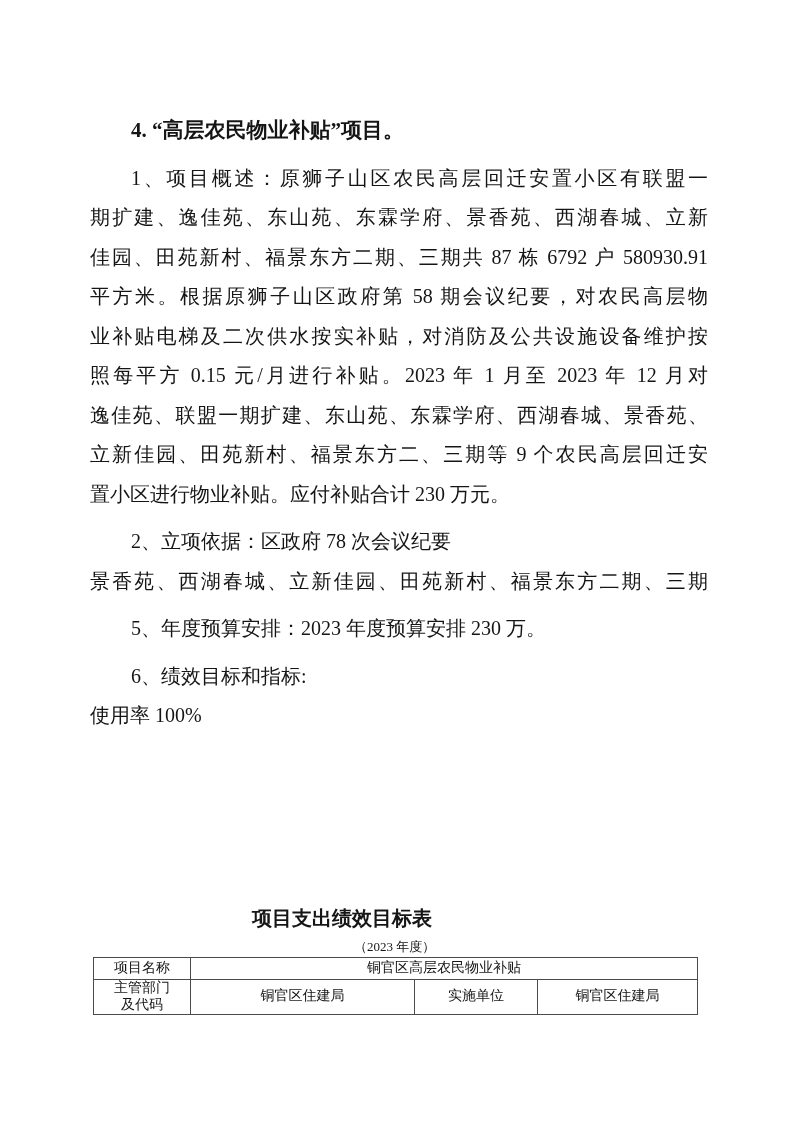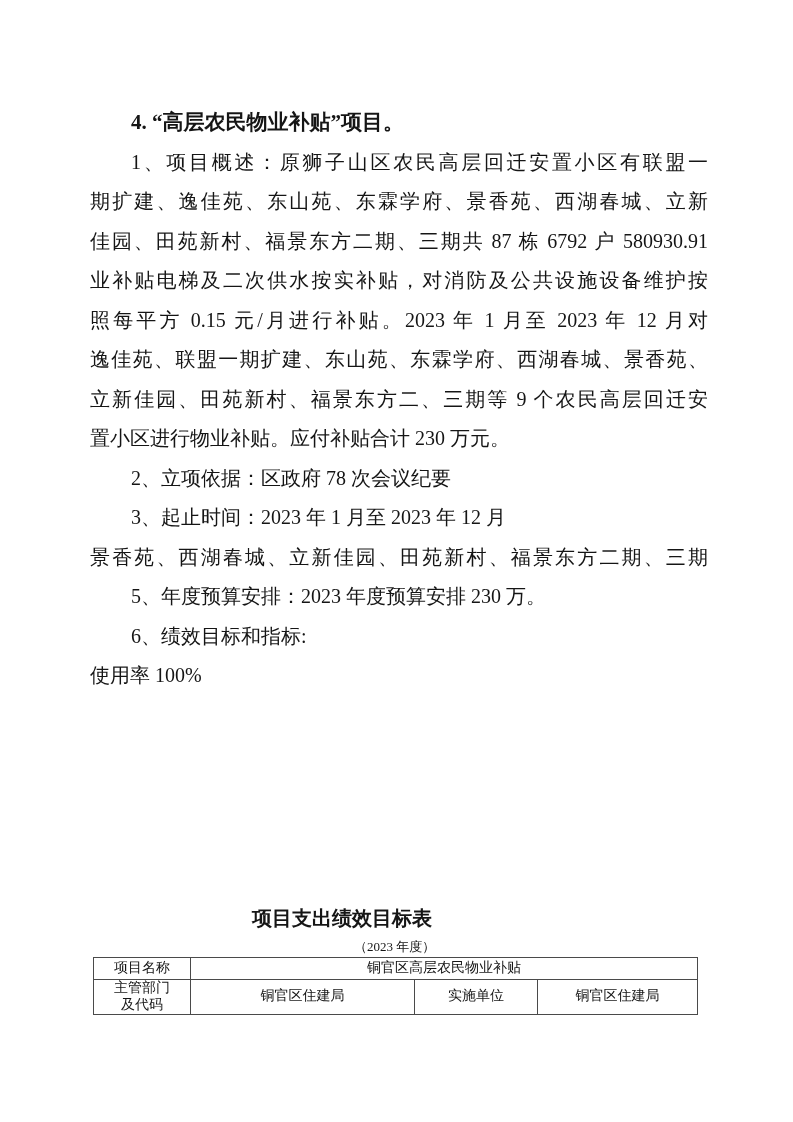--- a/index.html
+++ b/index.html
@@ -15,21 +15,21 @@
   .body-text {
     position: absolute;
     left: 90px;
     top: 103px;
     width: 618px;
     font-size: 20px;
     line-height: 39.5px;
   }
   .ln { height: 39.5px; overflow: hidden; }
   .ln.just { text-align: justify; text-align-last: justify; text-justify: inter-character; }
-  .ln.indent { text-indent: 41px; }
+  .ln.indent { text-indent: 41px; margin-top: 8px; }
   .ln.bold { font-weight: 700; font-size: 21px; }
   .tbl-title {
     position: absolute;
     top: 903px; left: 0;
     width: 684px;
     text-align: center;
     font-size: 20px;
     font-weight: 700;
     line-height: 30px;
   }
@@ -64,27 +64,27 @@
 </head>
 <body>
 
 <div class="page">
 
   <div class="body-text">
     <div class="ln indent bold">4. “高层农民物业补贴”项目。</div>
     <div class="ln indent just">1、项目概述：原狮子山区农民高层回迁安置小区有联盟一</div>
     <div class="ln just">期扩建、逸佳苑、东山苑、东霖学府、景香苑、西湖春城、立新</div>
     <div class="ln just">佳园、田苑新村、福景东方二期、三期共 87 栋 6792 户 580930.91</div>
+    <div class="ln just">平方米。根据原狮子山区政府第 58 期会议纪要，对农民高层物</div>
     <div class="ln just">业补贴电梯及二次供水按实补贴，对消防及公共设施设备维护按</div>
     <div class="ln just">照每平方 0.15 元/月进行补贴。2023 年 1 月至 2023 年 12 月对</div>
     <div class="ln just">逸佳苑、联盟一期扩建、东山苑、东霖学府、西湖春城、景香苑、</div>
     <div class="ln just">立新佳园、田苑新村、福景东方二、三期等 9 个农民高层回迁安</div>
     <div class="ln">置小区进行物业补贴。应付补贴合计 230 万元。</div>
     <div class="ln indent">2、立项依据：区政府 78 次会议纪要</div>
-    <div class="ln indent">3、起止时间：2023 年 1 月至 2023 年 12 月</div>
     <div class="ln just">景香苑、西湖春城、立新佳园、田苑新村、福景东方二期、三期</div>
     <div class="ln indent">5、年度预算安排：2023 年度预算安排 230 万。</div>
     <div class="ln indent">6、绩效目标和指标:</div>
     <div class="ln">使用率 100%</div>
   </div>
 
   <div class="tbl-title">项目支出绩效目标表</div>
   <div class="tbl-subtitle">（2023 年度）</div>
 
   <table class="goal-table">

